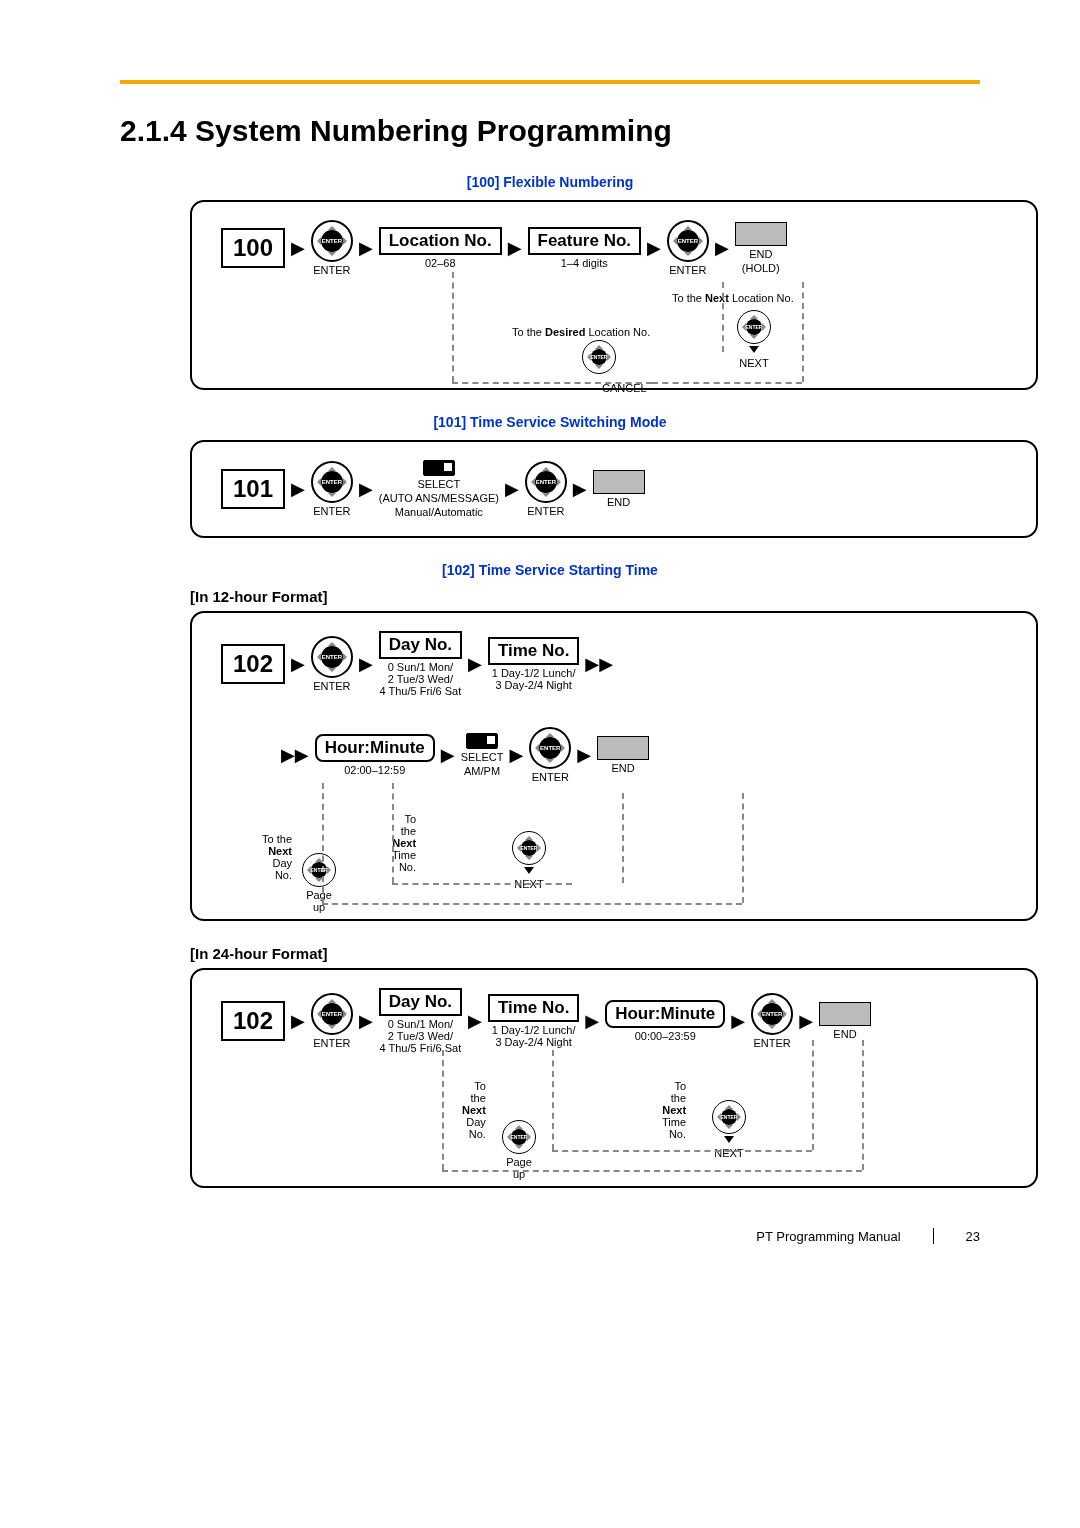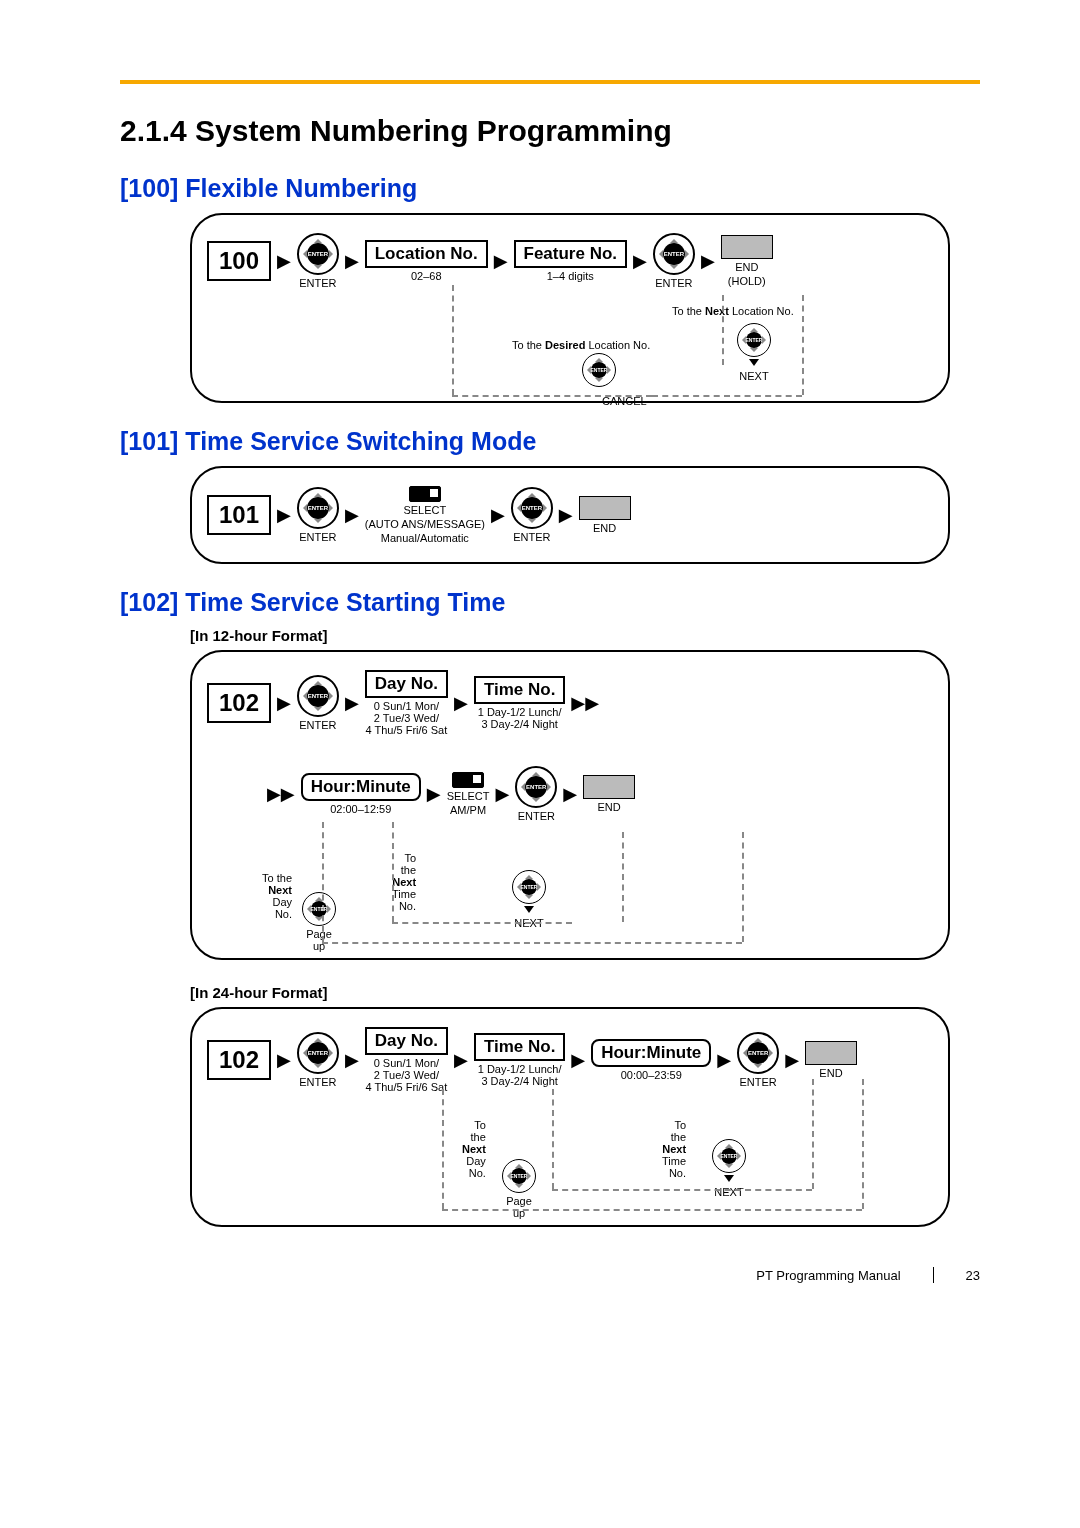--- a/index.html
+++ b/index.html
@@ -25,31 +25,32 @@
     background: #f7a800;
     margin-bottom: 30px;
   }
   h1 {
     font-size: 30px;
     font-weight: bold;
     margin: 0 0 26px 0;
   }
   h2 {
     color: #0033cc;
-    font-size: 25px;
+    font-size: 14px;
     font-weight: bold;
     margin: 0 0 10px 0;
+    text-align: center;
   }
   .diagram-box {
     border: 2px solid #000;
-    border-radius: 32px;
-    padding: 18px 15px;
+    border-radius: 14px;
+    padding: 18px 29px;
     margin: 0 0 24px 70px;
     position: relative;
-    width: 760px;
+    width: 848px;
     box-sizing: border-box;
   }
   .row {
     display: flex;
     align-items: center;
     flex-wrap: wrap;
     gap: 6px;
   }
   .code-box {
     border: 2px solid #000;

